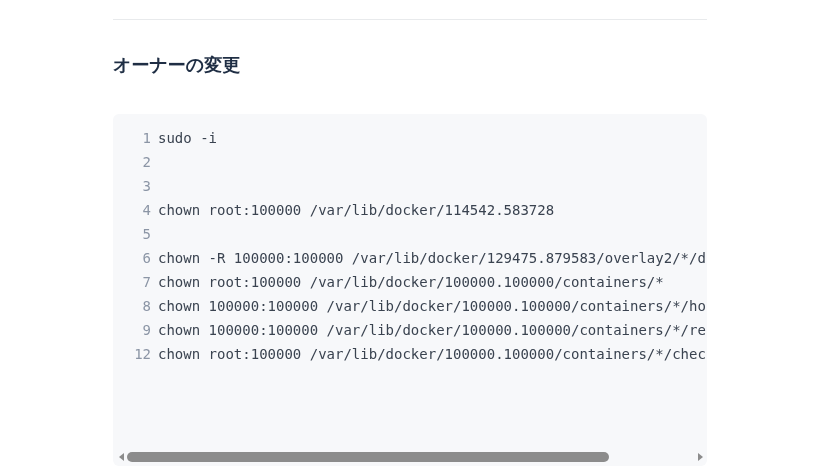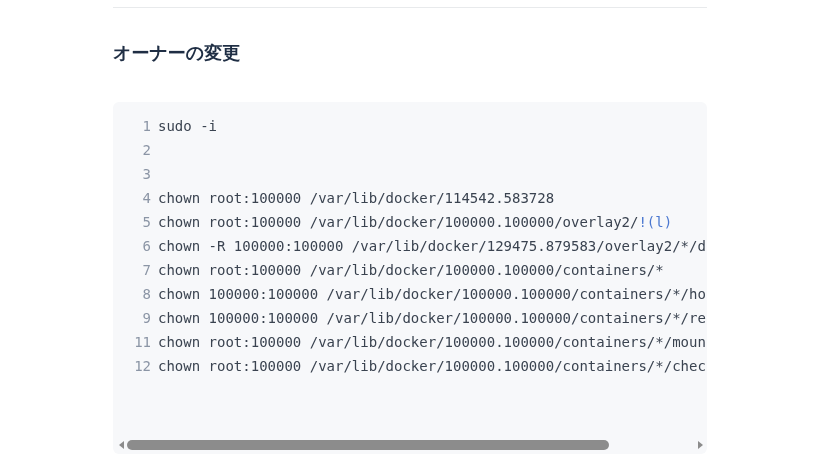--- a/index.html
+++ b/index.html
@@ -19,21 +19,21 @@
     width: 826px;
     height: 467px;
     background: var(--page-bg);
     position: relative;
     overflow: hidden;
     font-family: "Liberation Sans", "DejaVu Sans", sans-serif;
   }
   .content {
     position: absolute;
     left: 113px;
-    top: 4px;
+    top: 16px;
     width: 594px;
     height: 421px;
   }
   .divider {
     position: absolute;
     left: 0;
     top: 3px;
     width: 594px;
     height: 1px;
     background: var(--divider);
@@ -118,26 +118,25 @@
 <div class="content">
   <div class="divider"></div>
   <h2 class="heading">オーナーの変更</h2>
 
   <div class="code-block">
     <div class="code-lines">
         <div class="line"><span class="ln">1</span><span class="cd"><span class="tok-plain">sudo -i</span></span></div>
         <div class="line"><span class="ln">2</span></div>
         <div class="line"><span class="ln">3</span><span class="cd"></span></div>
         <div class="line"><span class="ln">4</span><span class="cd"><span class="tok-plain">chown root:100000 /var/lib/docker/114542.583728</span></span></div>
-        <div class="line"><span class="ln">5</span><span class="cd"><span class="tok-plain">chown root:100000 /var/lib/docker/100000.100000/overlay2/</span><span class="tok-pattern">!(l)</span></span></div>
+        <div class="line"><span class="ln">5</span></div>
         <div class="line"><span class="ln">6</span><span class="cd"><span class="tok-plain">chown -R 100000:100000 /var/lib/docker/129475.879583/overlay2/*/d</span></span></div>
         <div class="line"><span class="ln">7</span><span class="cd"><span class="tok-plain">chown root:100000 /var/lib/docker/100000.100000/containers/*</span></span></div>
         <div class="line"><span class="ln">8</span><span class="cd"><span class="tok-plain">chown 100000:100000 /var/lib/docker/100000.100000/containers/*/ho</span></span></div>
         <div class="line"><span class="ln">9</span><span class="cd"><span class="tok-plain">chown 100000:100000 /var/lib/docker/100000.100000/containers/*/re</span></span></div>
-        <div class="line"><span class="ln">11</span><span class="cd"><span class="tok-plain">chown root:100000 /var/lib/docker/100000.100000/containers/*/moun</span></span></div>
         <div class="line"><span class="ln">12</span><span class="cd"><span class="tok-plain">chown root:100000 /var/lib/docker/100000.100000/containers/*/chec</span></span></div>
       </div>
     <div class="hscrollbar">
       <div class="scroll-arrow left"></div>
       <div class="scroll-thumb"></div>
       <div class="scroll-arrow right"></div>
     </div>
   </div>
 </div>
 

